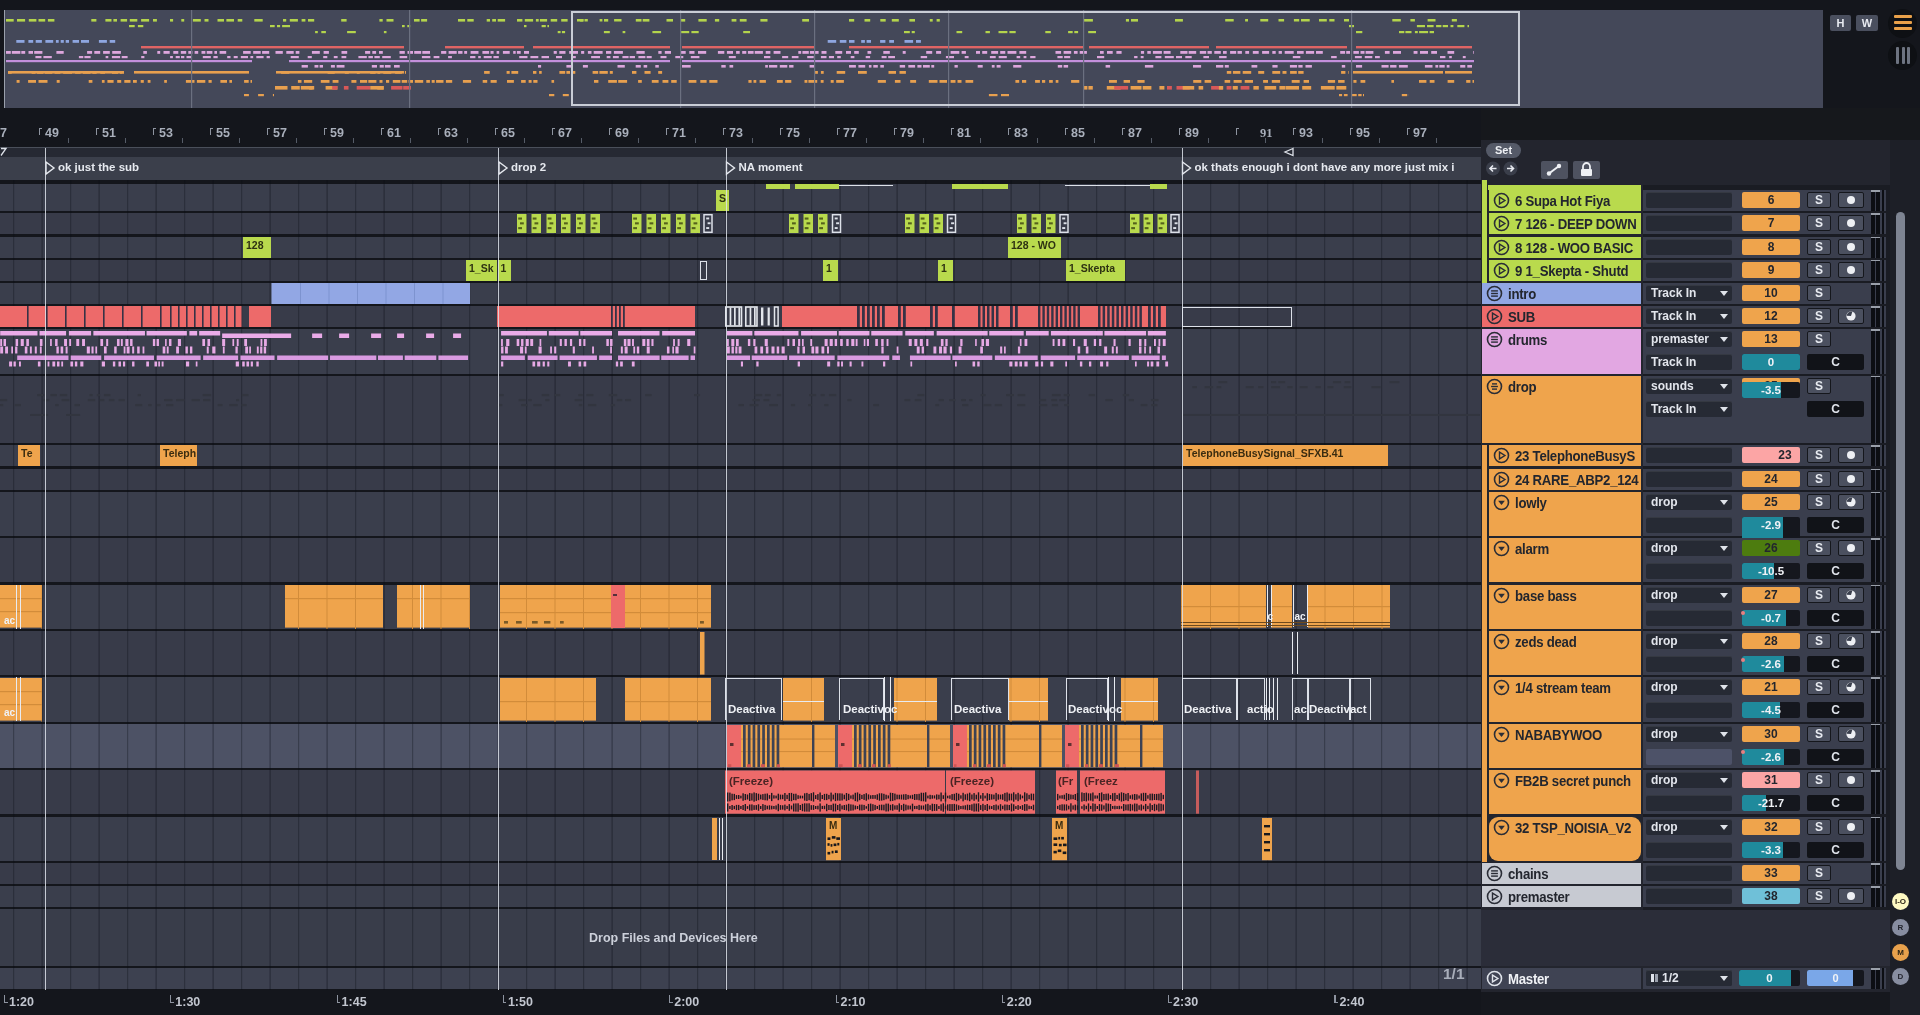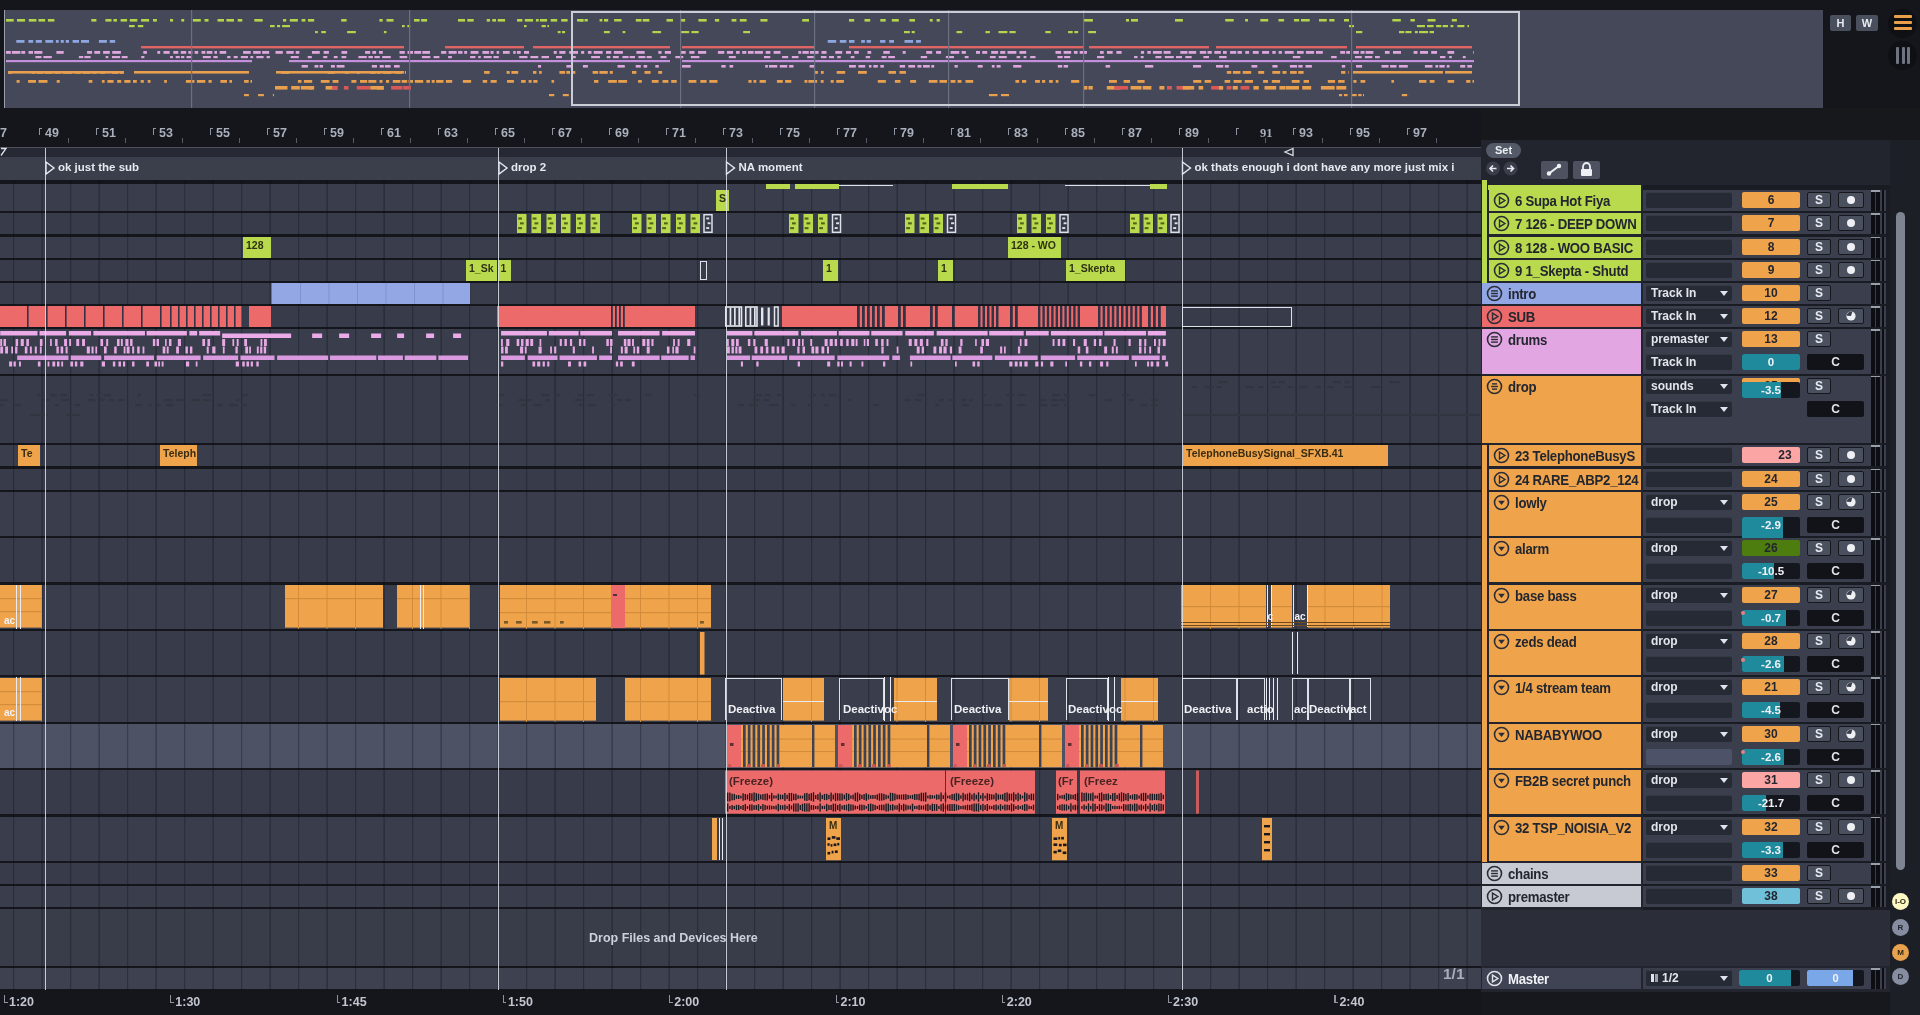--- a/index.html
+++ b/index.html
@@ -2652,21 +2652,21 @@
 <div class="ctrl sbtn" style="left:1838px;top:772.2px;width:26px;height:16px;"></div>
 <div class="abs" style="left:1847px;top:776.2px;width:8px;height:8px;border-radius:50%;background:#eef0f4;"></div>
 <div class="abs" style="left:1871px;top:770.2px;width:3.5px;height:44.2px;background:#0c0e13;"></div>
 <div class="abs" style="left:1876px;top:770.2px;width:3.5px;height:44.2px;background:#0c0e13;"></div>
 <div class="abs" style="left:1881.5px;top:770.2px;width:2px;height:44.2px;background:#0c0e13;"></div>
 <div class="abs" style="left:1871px;top:770.2px;width:8.5px;height:1.6px;background:#9aa0aa;"></div>
 <div class="ctrl box1" style="left:1646px;top:795.2px;width:86px;height:16px;"></div>
 <div class="ctrl tealbox" style="left:1742px;top:795.2px;width:58px;height:16px;"><span class="tealfill" style="width:42%;"></span><span class="tealtxt">-21.7</span></div>
 <div class="ctrl cbtn" style="left:1807px;top:795.2px;width:57px;height:16px;">C</div>
 <div class="abs" style="left:1643px;top:816.6px;width:243px;height:44.2px;background:#3a3e4d;"></div>
-<div class="namecell" style="left:1489px;top:816.6px;width:152px;height:44.2px;background:#efa44c;">
+<div class="namecell" style="left:1489px;top:816.6px;width:152px;height:44.2px;background:#efa44c;border-radius:9px;">
     <svg class="abs" style="left:0;top:0" width="28" height="22" viewBox="0 0 28 22">
       <circle cx="12.5" cy="10.5" r="7" fill="none" stroke="#2a2d36" stroke-width="1.6"></circle>
       <path d="M9.1,8.7 L15.9,8.7 L12.5,13.1 Z" fill="#2a2d36"></path>
     </svg>
     <span class="nm" style="color:#23262e;">32 TSP_NOISIA_V2</span>
   </div>
 <div class="ctrl box1" style="left:1646px;top:818.6px;width:86px;height:16px;">
     <span class="dd">drop</span>
     <span class="caret"></span>
   </div>

